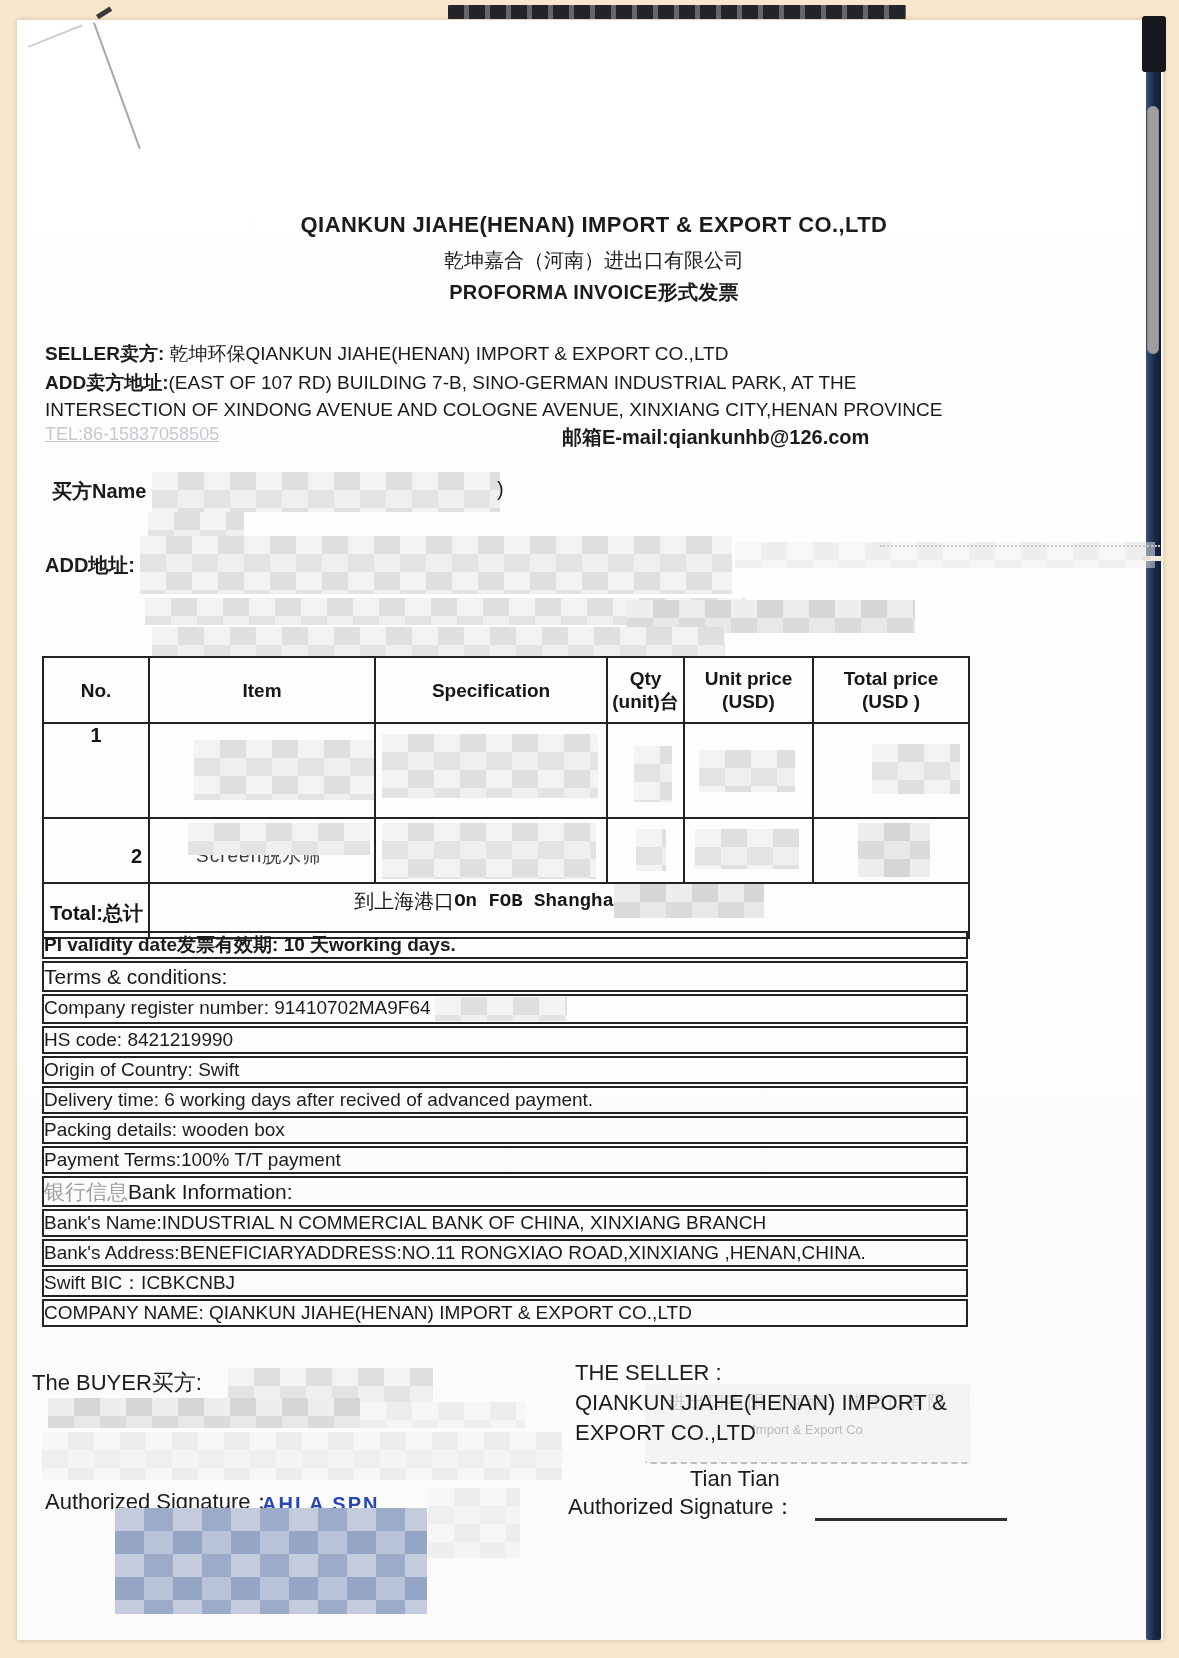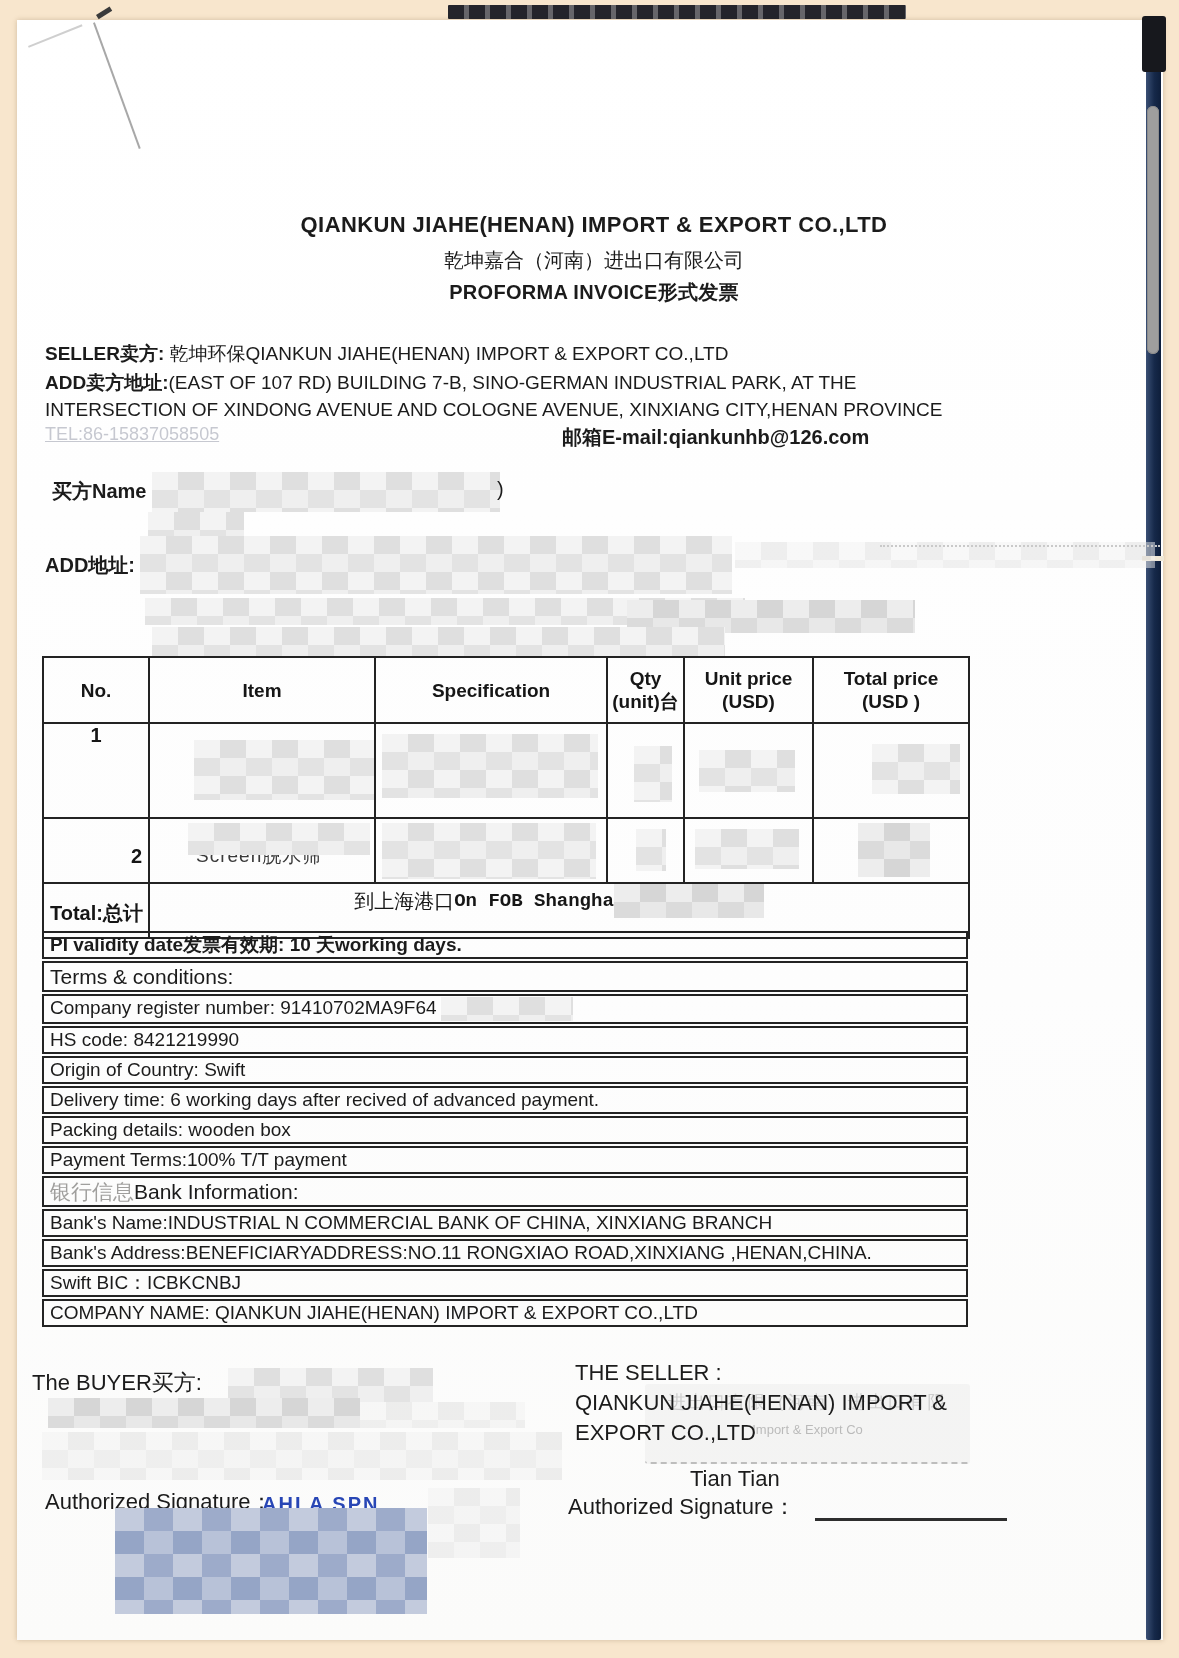--- a/index.html
+++ b/index.html
@@ -71,21 +71,21 @@
   .no1{font-weight:bold;font-size:20px;}
   .no2{font-weight:bold;font-size:20px;text-align:right;padding:26px 6px 0 0;}
   .tot-label{font-weight:bold;font-size:20px;padding:16px 0 0 6px;}
   .tot-cell{display:flex;align-items:center;justify-content:center;height:100%;}
   .tot-cn{font-size:20px;}
   .tot-en{font-family:"Liberation Mono",monospace;font-size:19px;font-weight:bold;}
   .partial{position:relative;height:100%;}
   .partial-text{position:absolute;left:46px;top:24px;font-size:19px;color:#3a3a3a;letter-spacing:1px;}
   
   .termsbox{left:42px;top:931px;width:926px;}
-  .trow{border:2px solid #232323;margin-bottom:2px;padding:1px 6px;font-size:19px;line-height:22px;background:rgba(255,255,255,.0);}
+  .trow{border:2px solid #232323;margin-bottom:2px;padding:1px 0;font-size:19px;line-height:22px;background:rgba(255,255,255,.0);}
   .trow.bold{font-weight:bold;}
   .trow.lg{font-size:21px;line-height:25px;}
   .faint-cjk{color:#a09f9d;}
   .reg-blur{width:132px;height:24px;margin-left:4px;}
   
   .sig{font-size:22px;}
   .buyer-label{left:32px;top:1368px;}
   .buyer-auth{left:45px;top:1487px;}
   .underline-s{left:250px;top:1512px;width:66px;height:3px;background:#3a3a3a;z-index:3;}
   .bluefrag{left:262px;top:1496px;width:168px;height:17px;overflow:hidden;z-index:4;}

